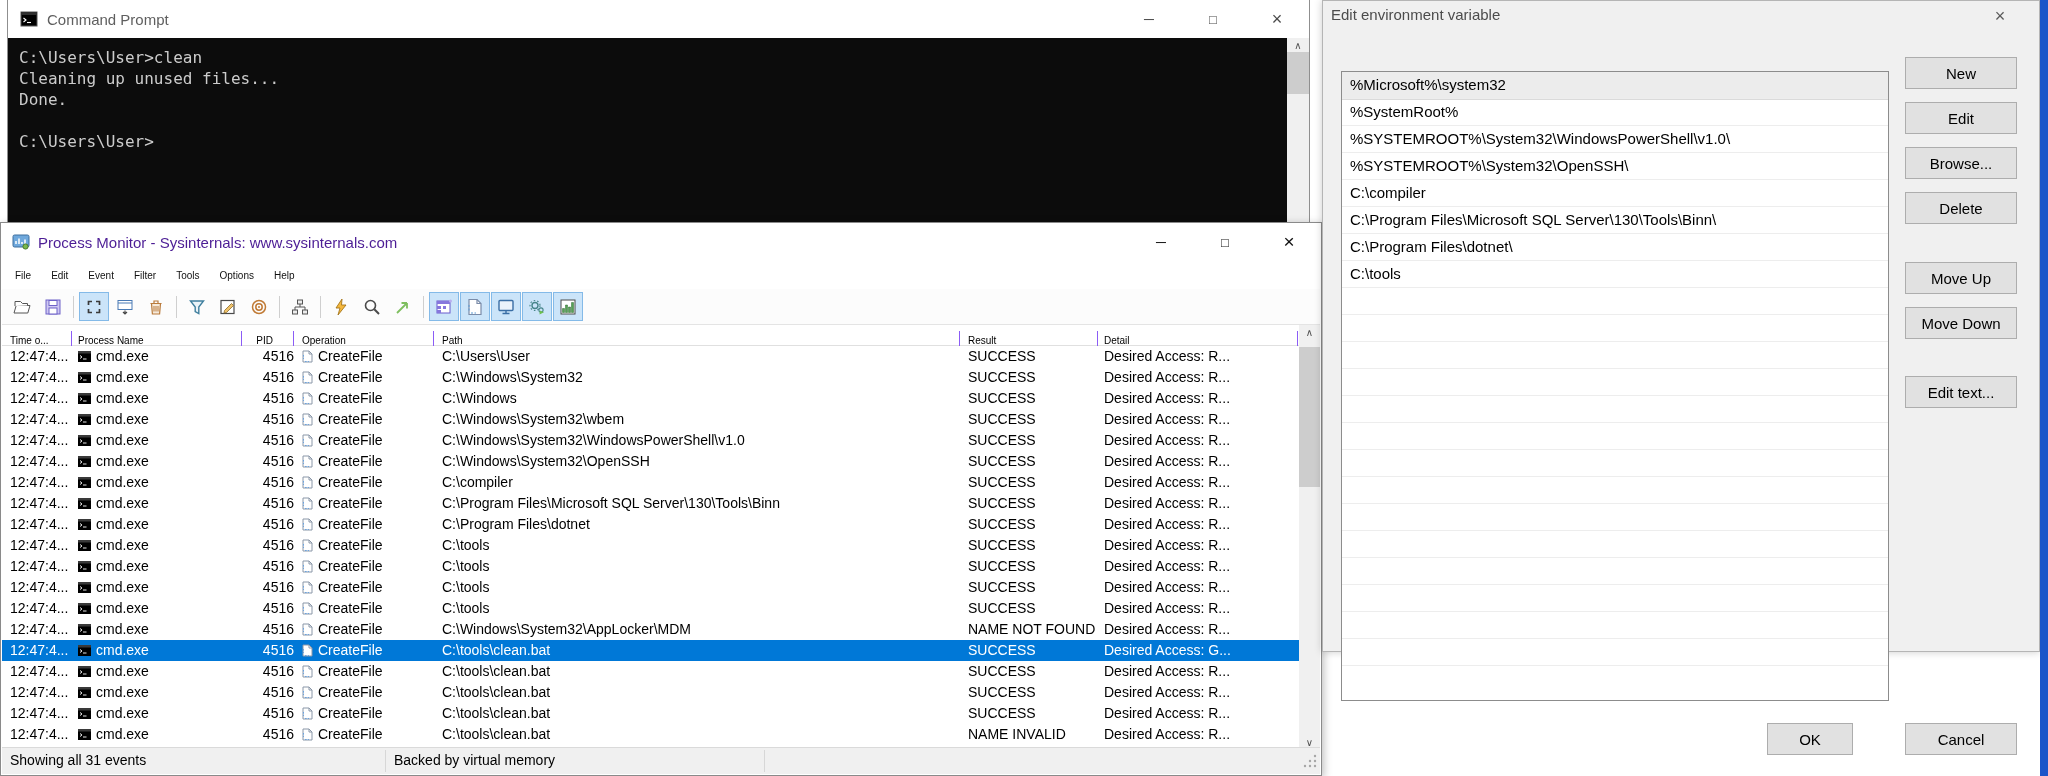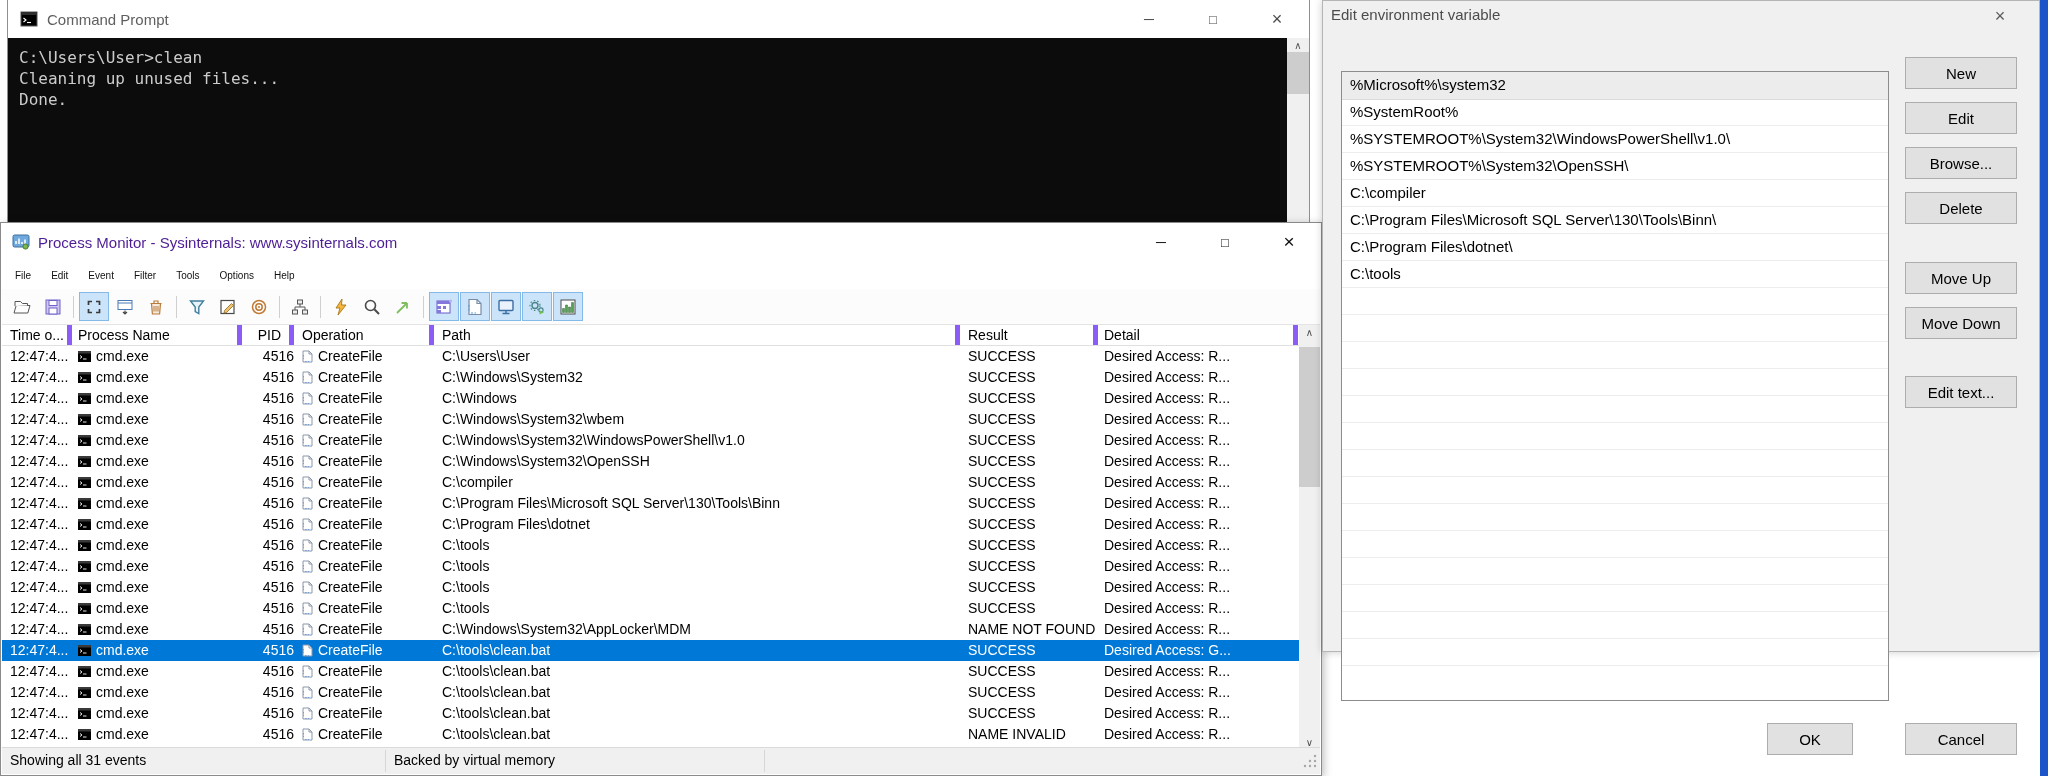--- a/index.html
+++ b/index.html
@@ -34,36 +34,36 @@
   .menu-item{padding:4px 10px;font-size:10px;color:#111}
   #pm-toolbar{position:absolute;left:1px;top:66px;right:1px;height:36px;background:#FCFCFC;
     border-bottom:1px solid #E4E4E4;display:flex;align-items:center;padding-left:5px;gap:1px;box-sizing:border-box}
   .tbtn{width:28px;height:27px;display:flex;align-items:center;justify-content:center;
     border:1px solid transparent}
   .tbtn.act{background:#CBE4F9;border-color:#84BAE8}
   .tsep{width:1px;height:22px;background:#CFCFCF;margin:0 4px}
 
   #pm-header{position:absolute;left:1px;top:102px;width:1297px;height:21px;background:#fff;
     border-bottom:1px solid #E0E0E0;box-sizing:border-box}
-  .hcell{position:absolute;top:0;height:20px;line-height:20px;font-size:14px;color:#000;
-    border-right:5px solid #8b5cf6;white-space:nowrap;overflow:hidden;box-sizing:border-box}
+  .hcell{position:absolute;top:6px;height:20px;line-height:20px;font-size:10px;color:#000;
+    border-right:1px solid #8b5cf6;white-space:nowrap;overflow:hidden;box-sizing:border-box}
   #pm-rows{position:absolute;left:1px;top:123px;width:1297px;height:405px;overflow:hidden;background:#fff}
   .prow{position:absolute;left:0;width:1297px;height:21px}
   .prow.sel{background:#0078D7}
   .prow.sel .cell{color:#fff}
   .cell{position:absolute;top:0;height:21px;line-height:21px;font-size:14px;color:#000;
     white-space:nowrap;overflow:hidden;box-sizing:border-box}
   .c-time{left:0;width:70px;padding-left:8px}
   .c-process{left:70px;width:170px;padding-left:6px;display:flex;align-items:center;gap:5px}
   .c-pid{left:240px;width:52px;text-align:right}
   .c-op{left:296px;width:136px;padding-left:4px;display:flex;align-items:center;gap:5px}
   .c-path{left:432px;width:526px;padding-left:8px}
   .c-result{left:958px;width:138px;padding-left:8px}
   .c-detail{left:1096px;width:200px;padding-left:6px}
-  .hcell.c-pid{padding-right:8px}
+  .hcell.c-pid{padding-right:20px}
 
   #pm-scroll{position:absolute;left:1298px;top:102px;width:21px;height:426px;background:#F0F0F0}
   #pm-scroll .arr{position:absolute;left:0;width:21px;height:16px;text-align:center;font-size:10px;
     line-height:16px;color:#505050}
   #pm-scroll .thumb{position:absolute;left:0;top:22px;width:21px;height:140px;background:#CDCDCD}
 
   #pm-status{position:absolute;left:1px;right:1px;bottom:1px;height:26px;background:#F0F0F0;
     border-top:1px solid #DADADA;font-size:14px;color:#000}
   #pm-status .stext{position:absolute;top:4px;white-space:nowrap}
   .sdiv{position:absolute;top:2px;bottom:2px;width:1px;background:#D7D7D7}
@@ -100,21 +100,21 @@
           <path d="M7 11.5 h4" stroke="#fff" stroke-width="1.1"></path>
         </svg>
     </span>
     <span class="title-text">Command Prompt</span>
     <span class="cap-group">
       <span class="cap">─</span>
       <span class="cap sq">□</span>
       <span class="cap" style="font-size:18px">×</span>
     </span>
   </div>
-  <div id="cmd-console"><div>C:\Users\User&gt;clean</div><div>Cleaning up unused files...</div><div>Done.</div><div>&nbsp;</div></div>
+  <div id="cmd-console"><div>C:\Users\User&gt;clean</div><div>Cleaning up unused files...</div><div>Done.</div><div>&nbsp;</div><div>C:\Users\User&gt;</div></div>
   <div id="cmd-scroll">
     <span class="arr" style="top:0">∧</span>
     <span class="thumb"></span>
   </div>
 </div>
 
 <div class="win" id="procmon-window">
   <div class="titlebar">
     <span style="display:flex">
       <svg width="18" height="16" viewBox="0 0 18 16">

